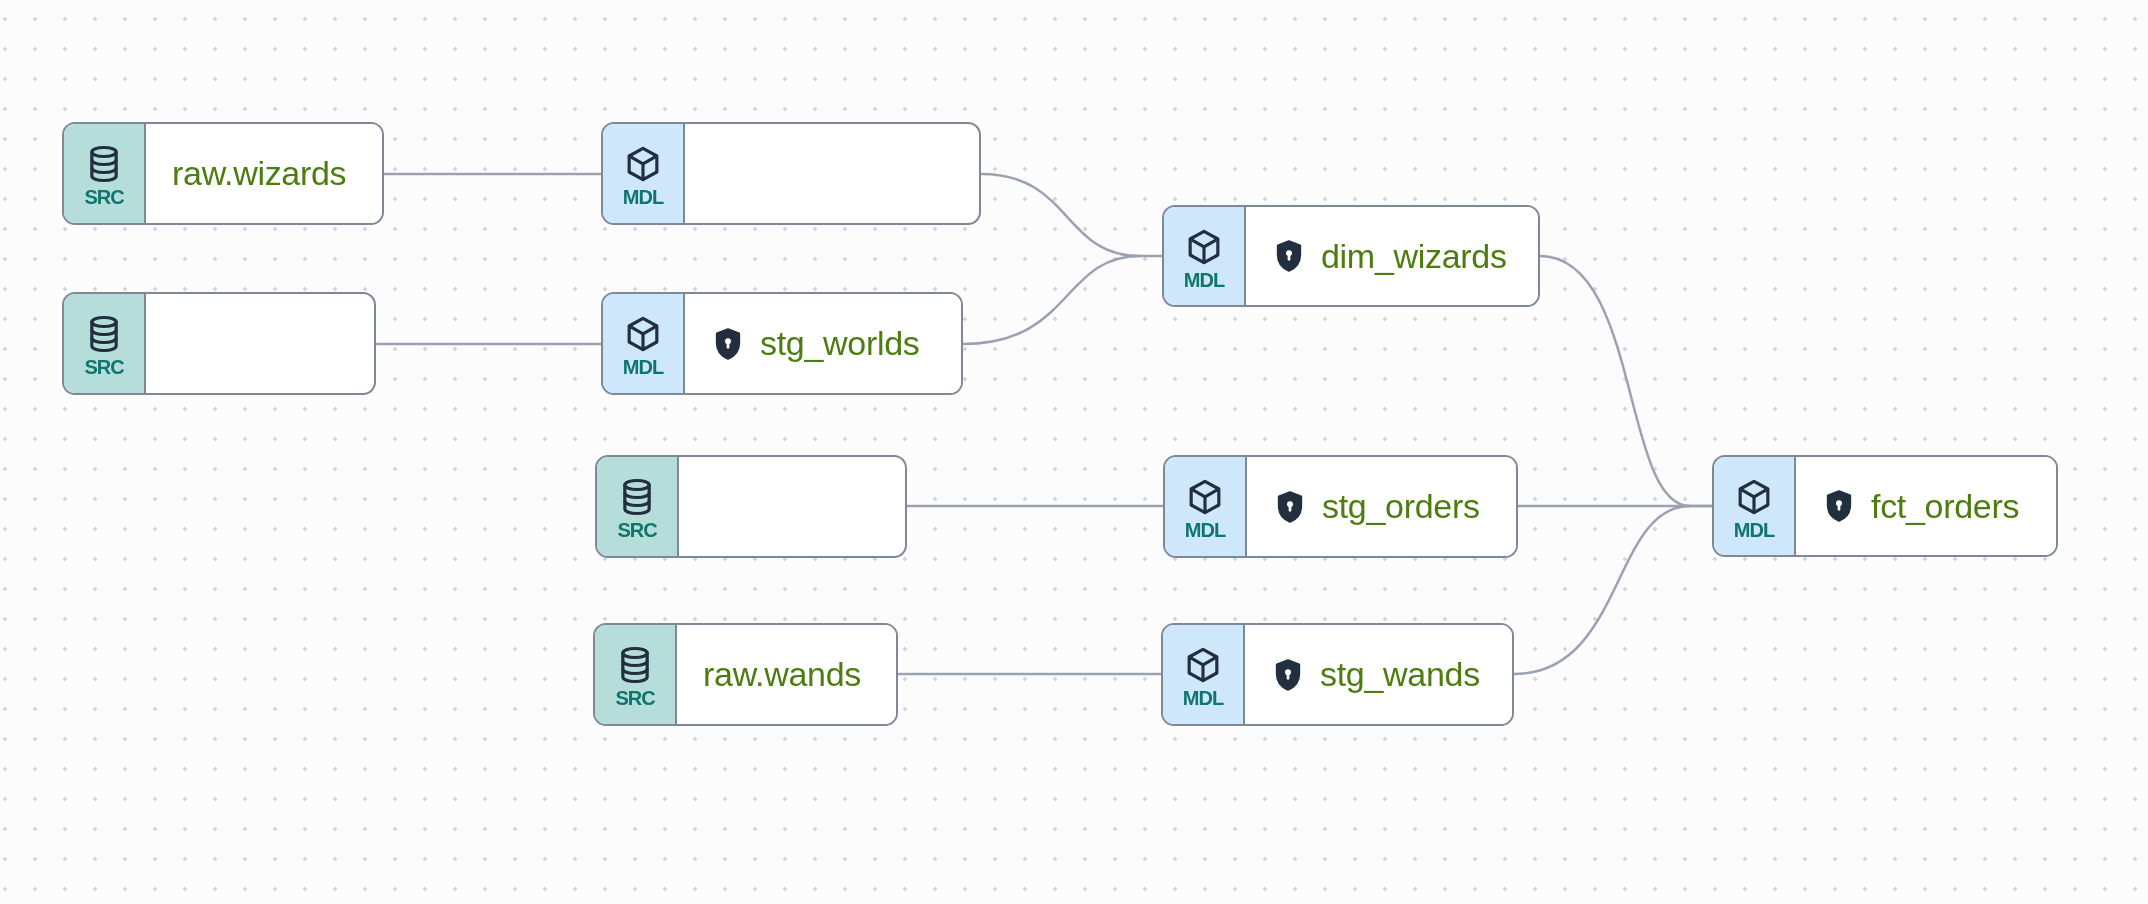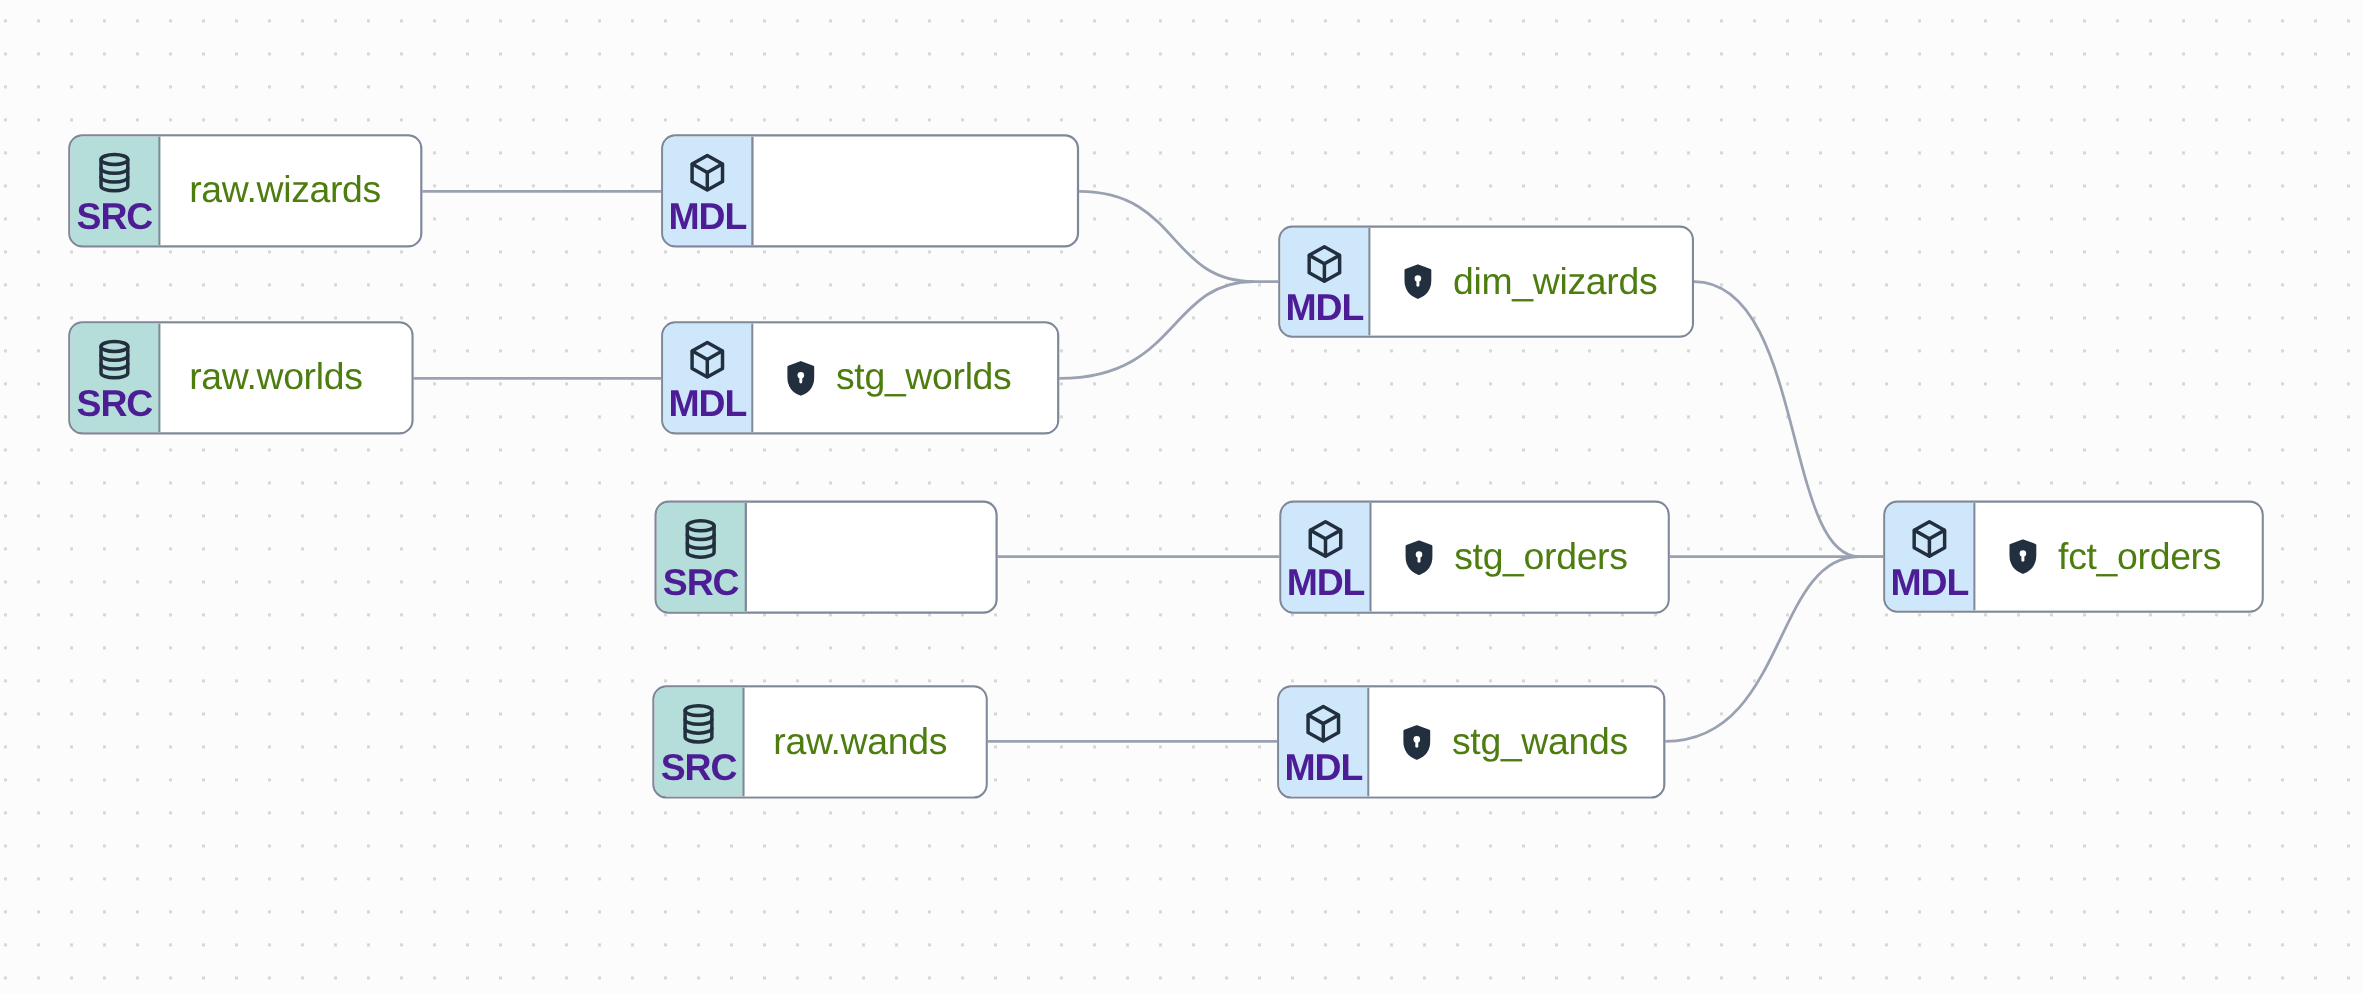--- a/index.html
+++ b/index.html
@@ -23,21 +23,21 @@
     overflow:hidden;cursor:pointer;
   }
   .badge{
     flex:0 0 80px;width:80px;display:flex;flex-direction:column;
     align-items:center;justify-content:center;gap:3px;
     border-right:2px solid #7e8898;padding-top:4px;
   }
   .badge.src{background:#b5ddd9;}
   .badge.mdl{background:#cfe7fa;}
   .badge .type-label{
-    font-size:34px;font-weight:700;color:#4c1d95;
+    font-size:20px;font-weight:700;color:#0f766e;
     letter-spacing:-1px;line-height:1;
   }
   .badge svg{width:40px;height:40px;}
   .node-body{
     flex:1;display:flex;align-items:center;
     padding:0 26px;gap:15px;background:#fff;
   }
   .node-body .node-label{
     font-size:34px;font-weight:500;color:#4d7c0f;
     letter-spacing:-0.3px;white-space:nowrap;
@@ -90,23 +90,20 @@
   <div class="node" style="left:62px;top:292px;width:314px;height:103px;">
     <div class="badge src">
       <svg viewBox="0 0 24 24" fill="none" stroke="#222f3f" stroke-width="1.9" stroke-linecap="round" stroke-linejoin="round">
         <ellipse cx="12" cy="4.8" rx="7.3" ry="2.7"></ellipse>
         <path d="M19.3 4.8 V19.2 c0 1.5 -3.27 2.7 -7.3 2.7 s-7.3 -1.2 -7.3 -2.7 V4.8"></path>
         <path d="M19.3 9.6 c0 1.5 -3.27 2.7 -7.3 2.7 s-7.3 -1.2 -7.3 -2.7"></path>
         <path d="M19.3 14.4 c0 1.5 -3.27 2.7 -7.3 2.7 s-7.3 -1.2 -7.3 -2.7"></path>
       </svg>
       <span class="type-label">SRC</span>
     </div>
-    <div class="node-body">
-      <span class="node-label">raw.worlds</span>
-    </div>
   </div>
 
   <div class="node" style="left:601px;top:292px;width:362px;height:103px;">
     <div class="badge mdl">
       <svg viewBox="0 0 24 24" fill="none" stroke="#222f3f" stroke-width="1.9" stroke-linecap="round" stroke-linejoin="round">
         <path d="M12 2.6 l8.3 4.6 v9.6 L12 21.4 l-8.3 -4.6 V7.2 Z"></path>
         <path d="M3.9 7.3 L12 11.9 l8.1 -4.6"></path>
         <path d="M12 11.9 V21.2"></path>
       </svg>
       <span class="type-label">MDL</span>

